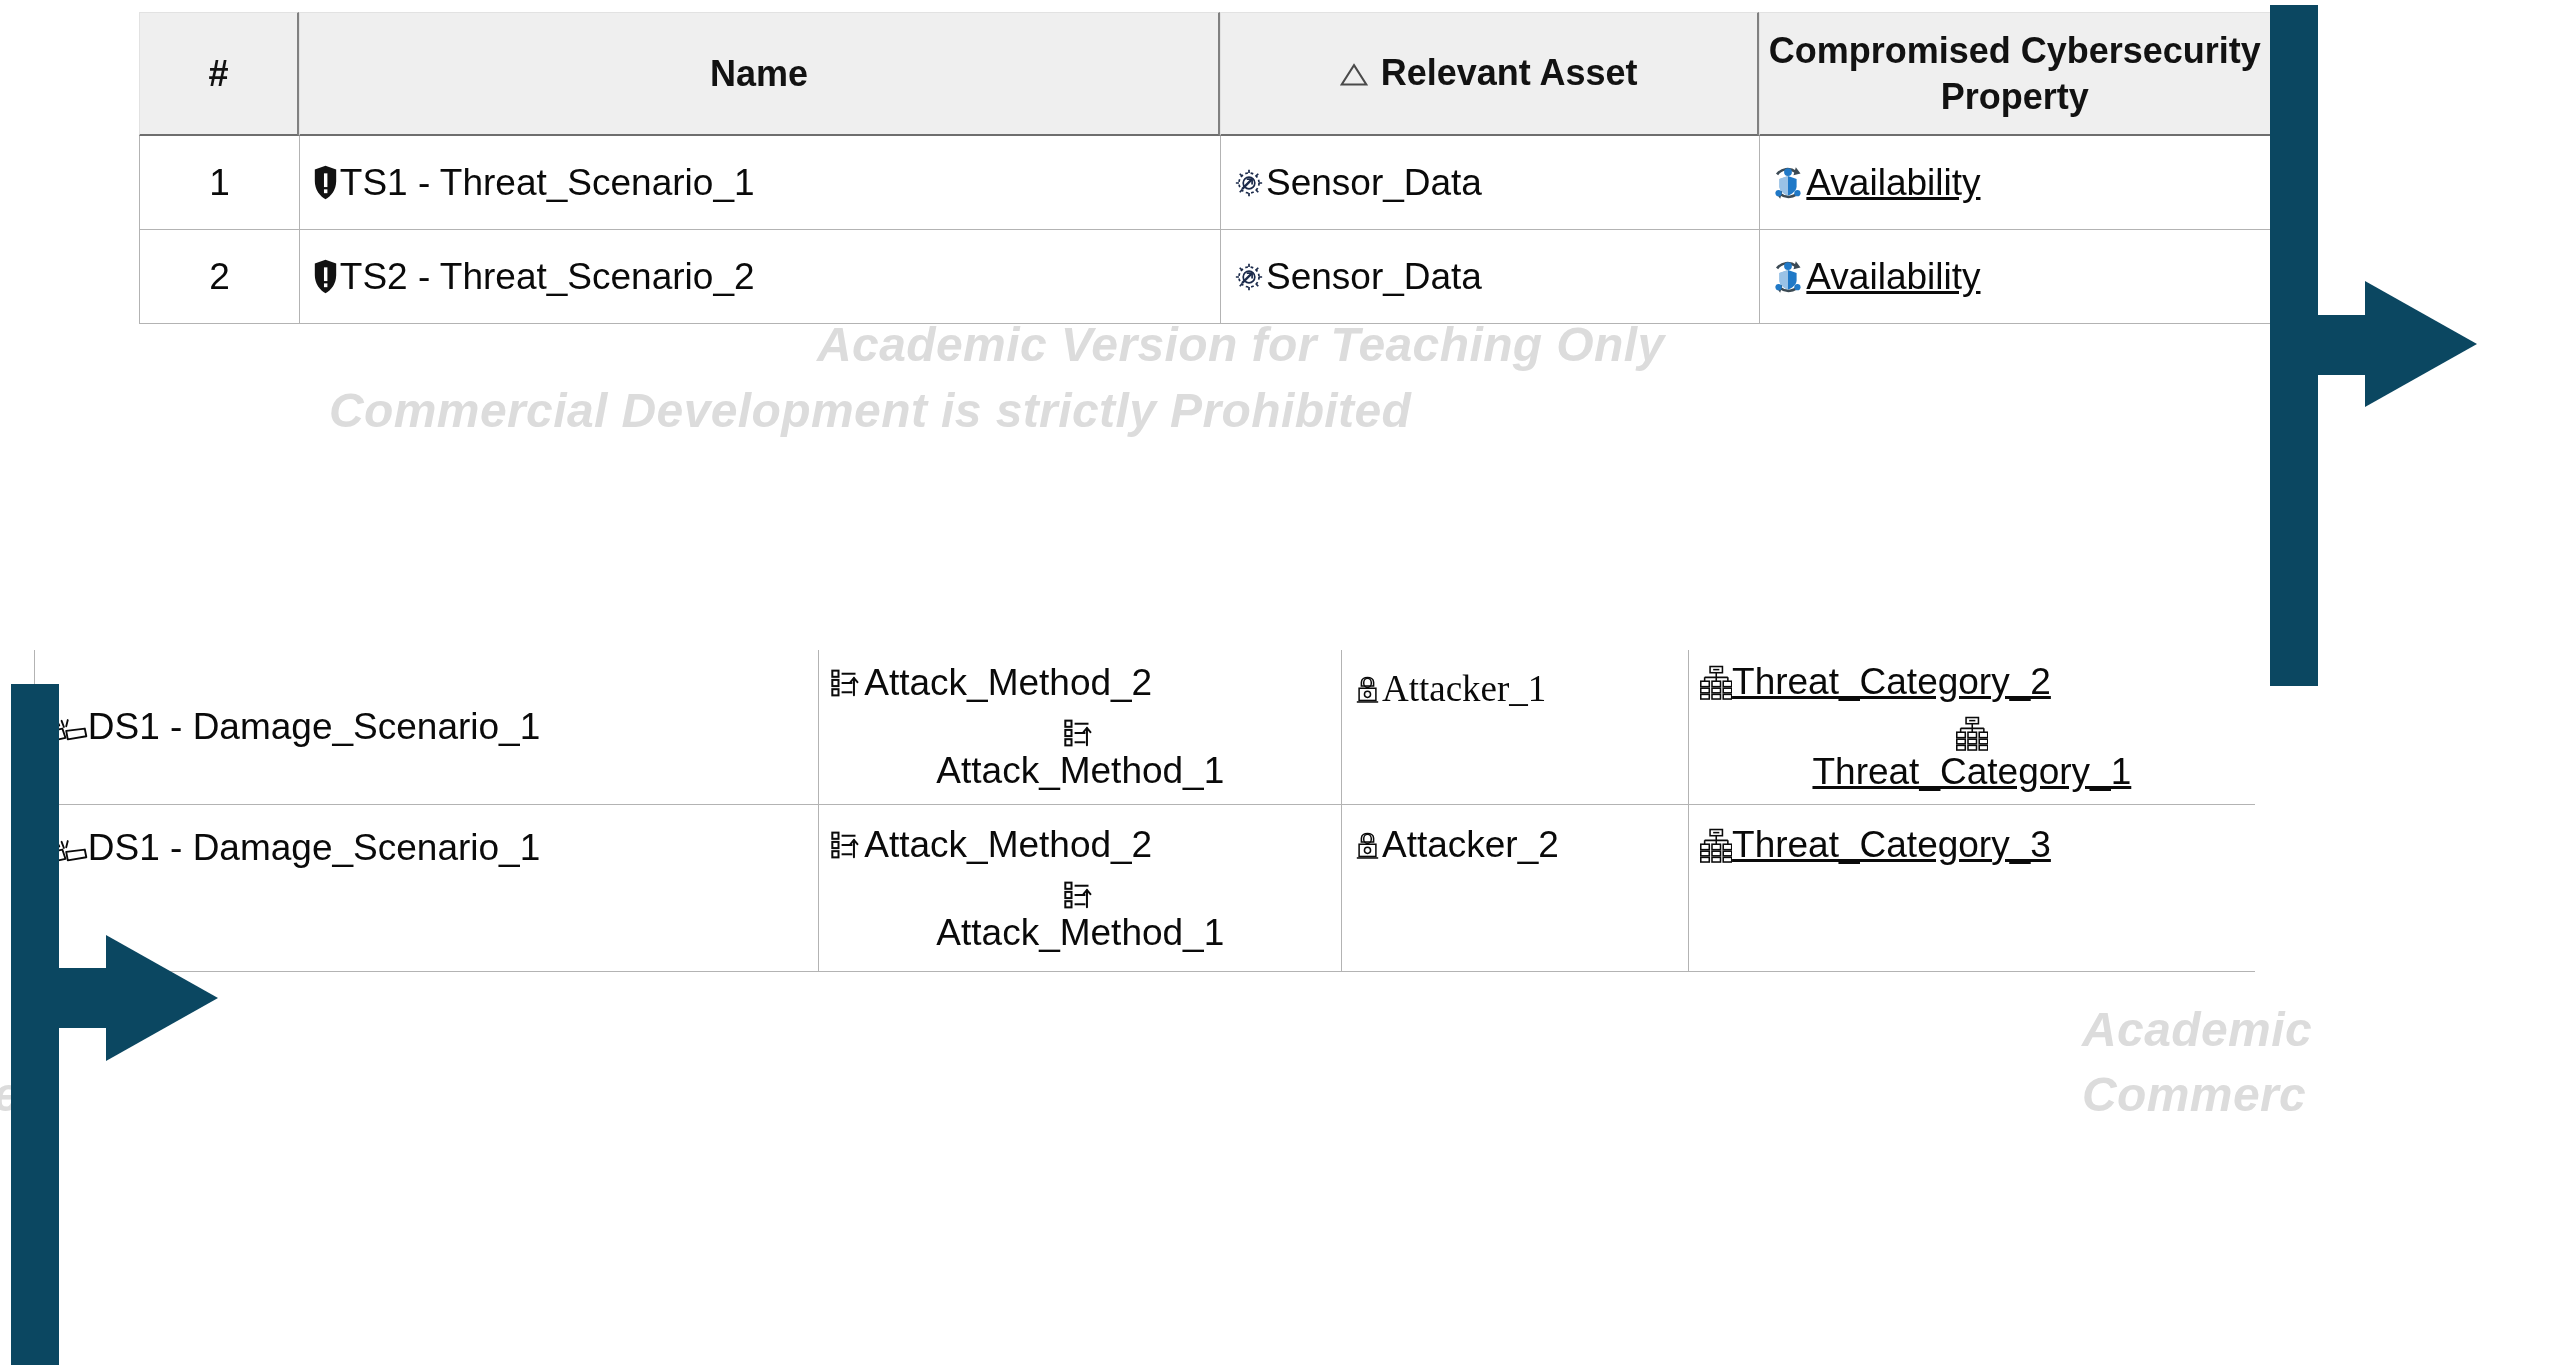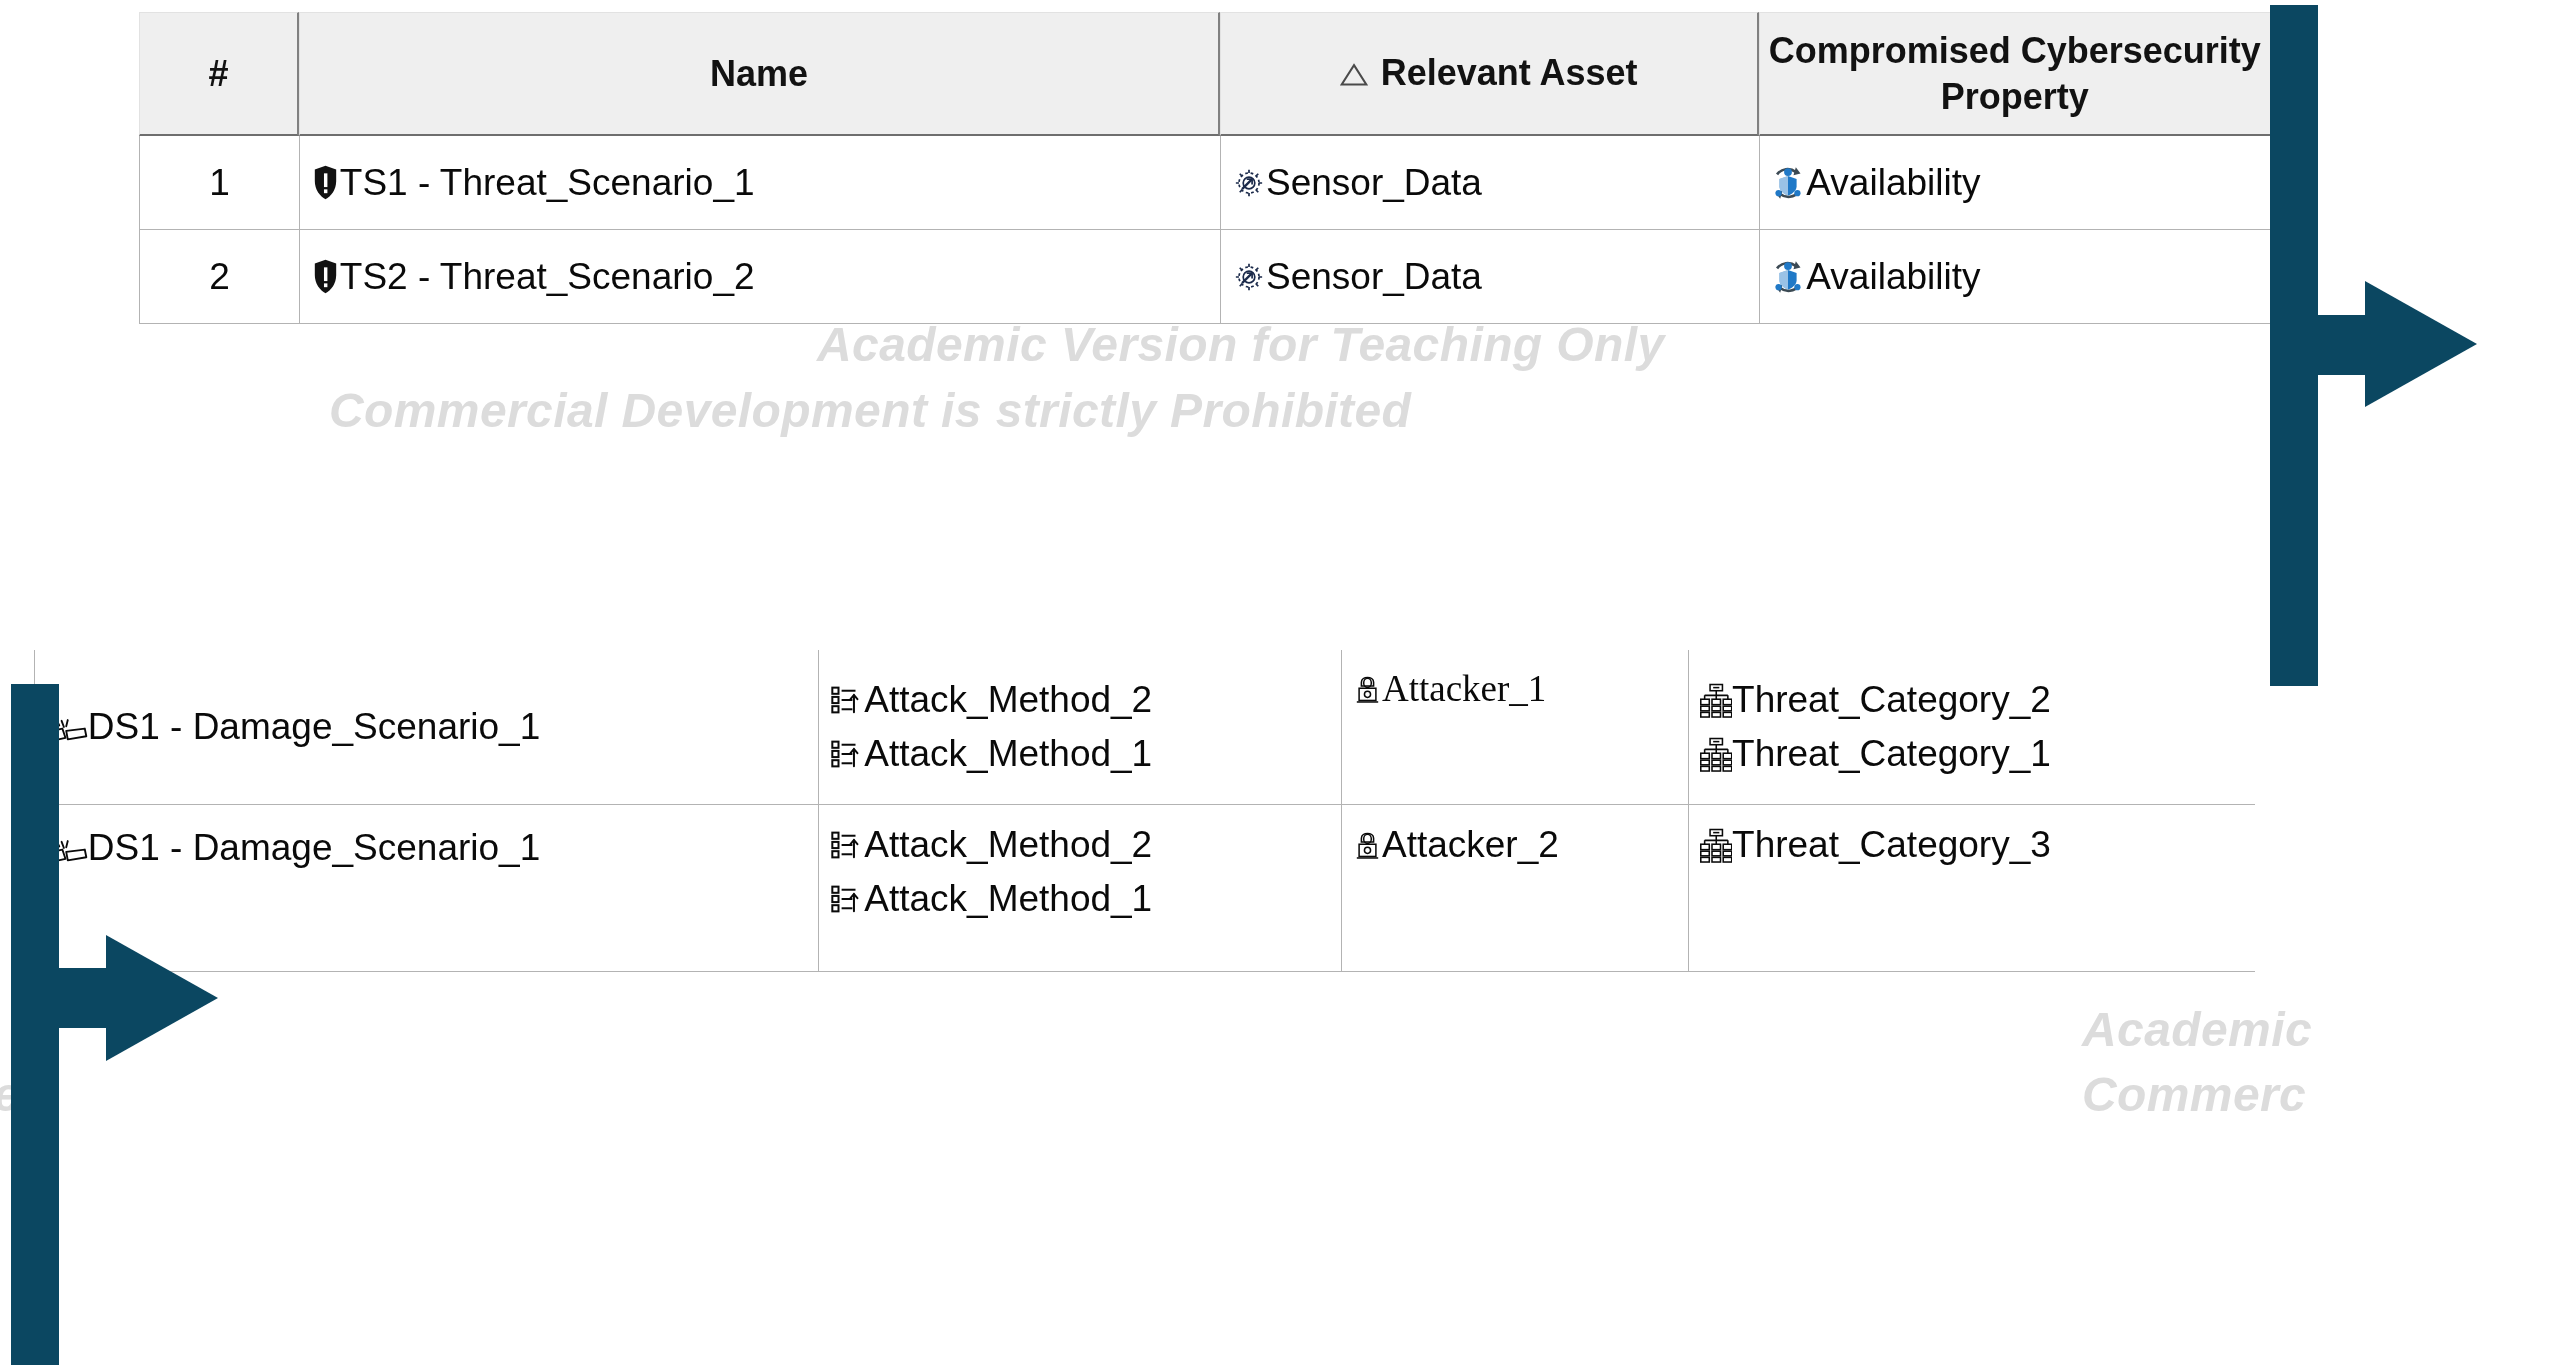--- a/index.html
+++ b/index.html
@@ -32,24 +32,24 @@
     background:#ffffff;
     border-right:1.5px solid #b3b3b3;
     border-bottom:1.5px solid #b3b3b3;
     box-sizing:border-box;
     font-size:37px;
     color:#0a0a0a;
     vertical-align:middle;
     padding:3.1px 10.8px;
     white-space:nowrap;
   }
-  .bcell.noright{border-right:none;}
+  .bcell.noright{border-right:none;text-decoration:underline;}
   .num{text-align:center;}
   .cellline{display:flex;align-items:center;}
-  .cellline + .cellline{margin-top:12.4px;}
+  .cellline + .cellline{margin-top:12.4px;flex-direction:column;}
 
   
   .ic{flex:0 0 auto;display:inline-block;line-height:0;}
 
   
   .sorttri{display:inline-block;vertical-align:middle;margin-right:12.4px;}
 
   
   #table-threat-scenarios{left:139px;top:12.4px;width:2132px;}
   #table-threat-scenarios .c0{width:81px;}

